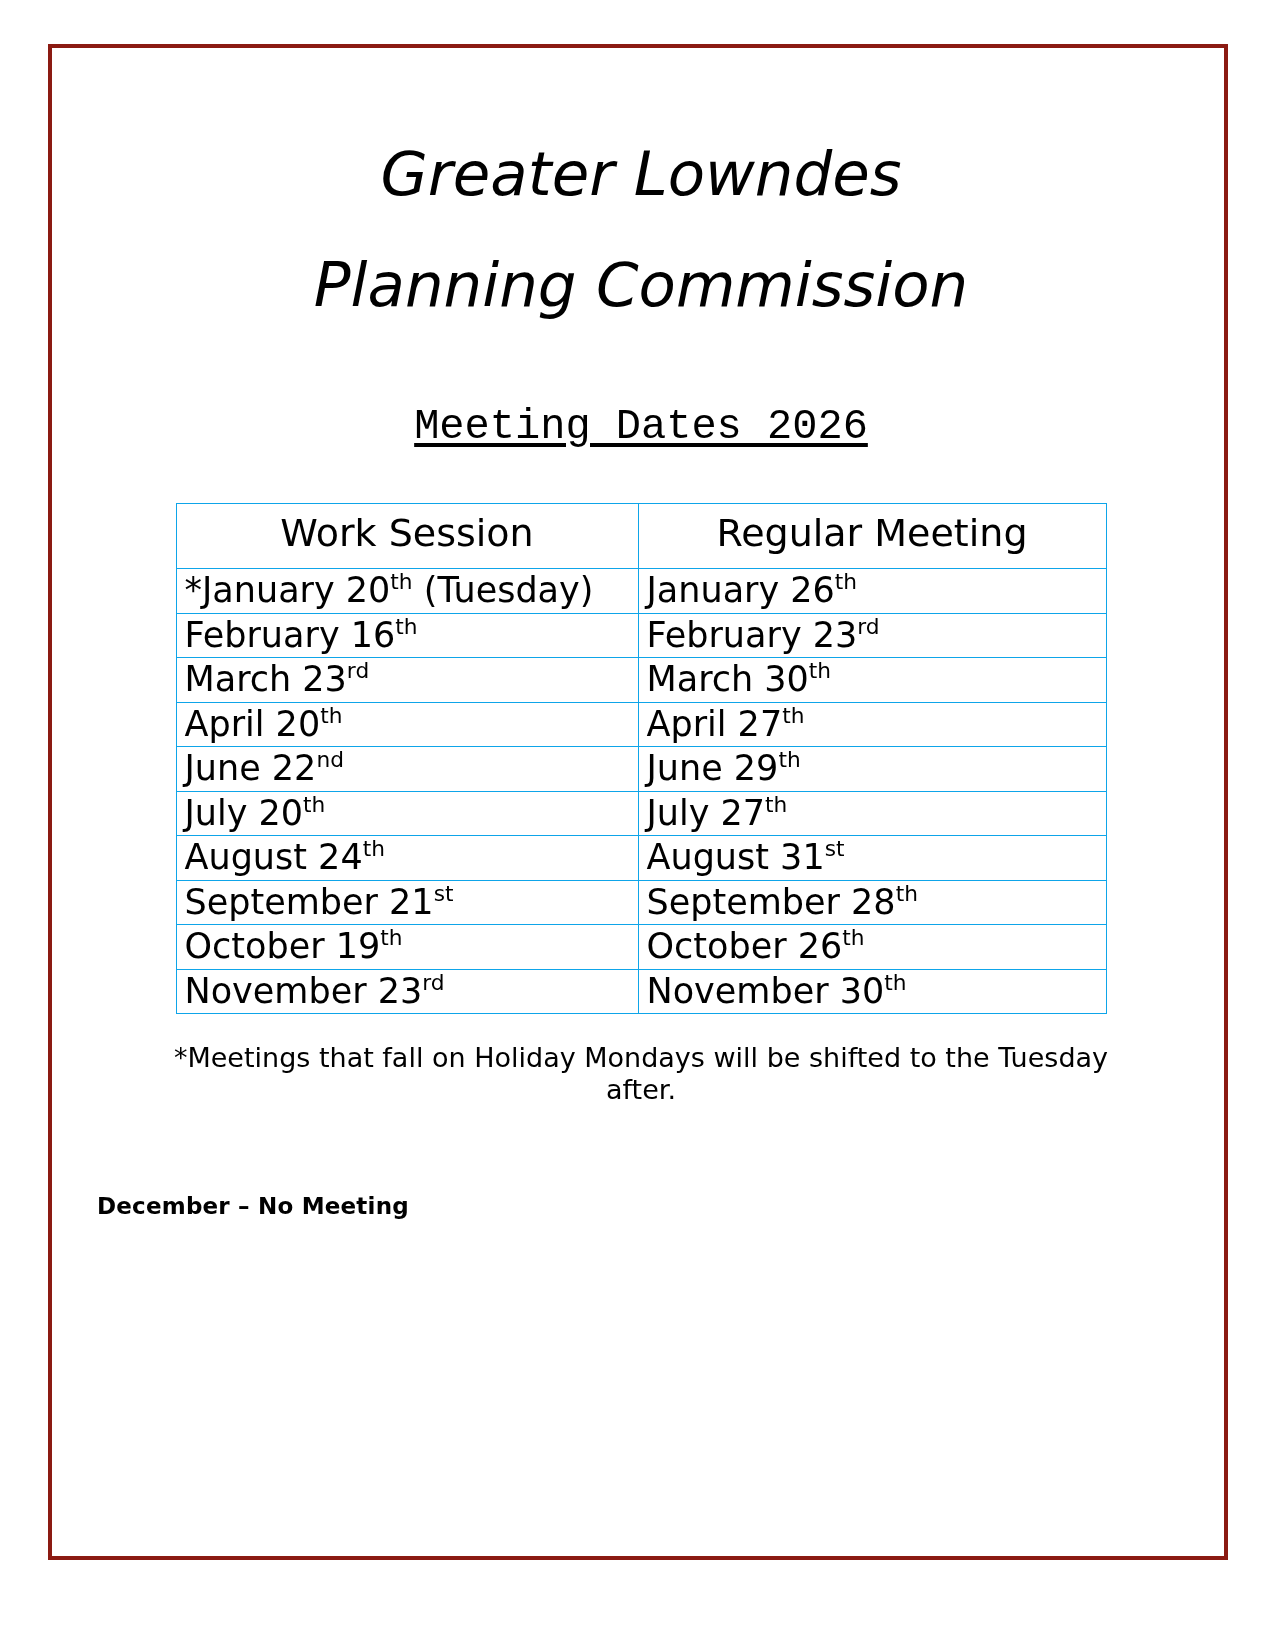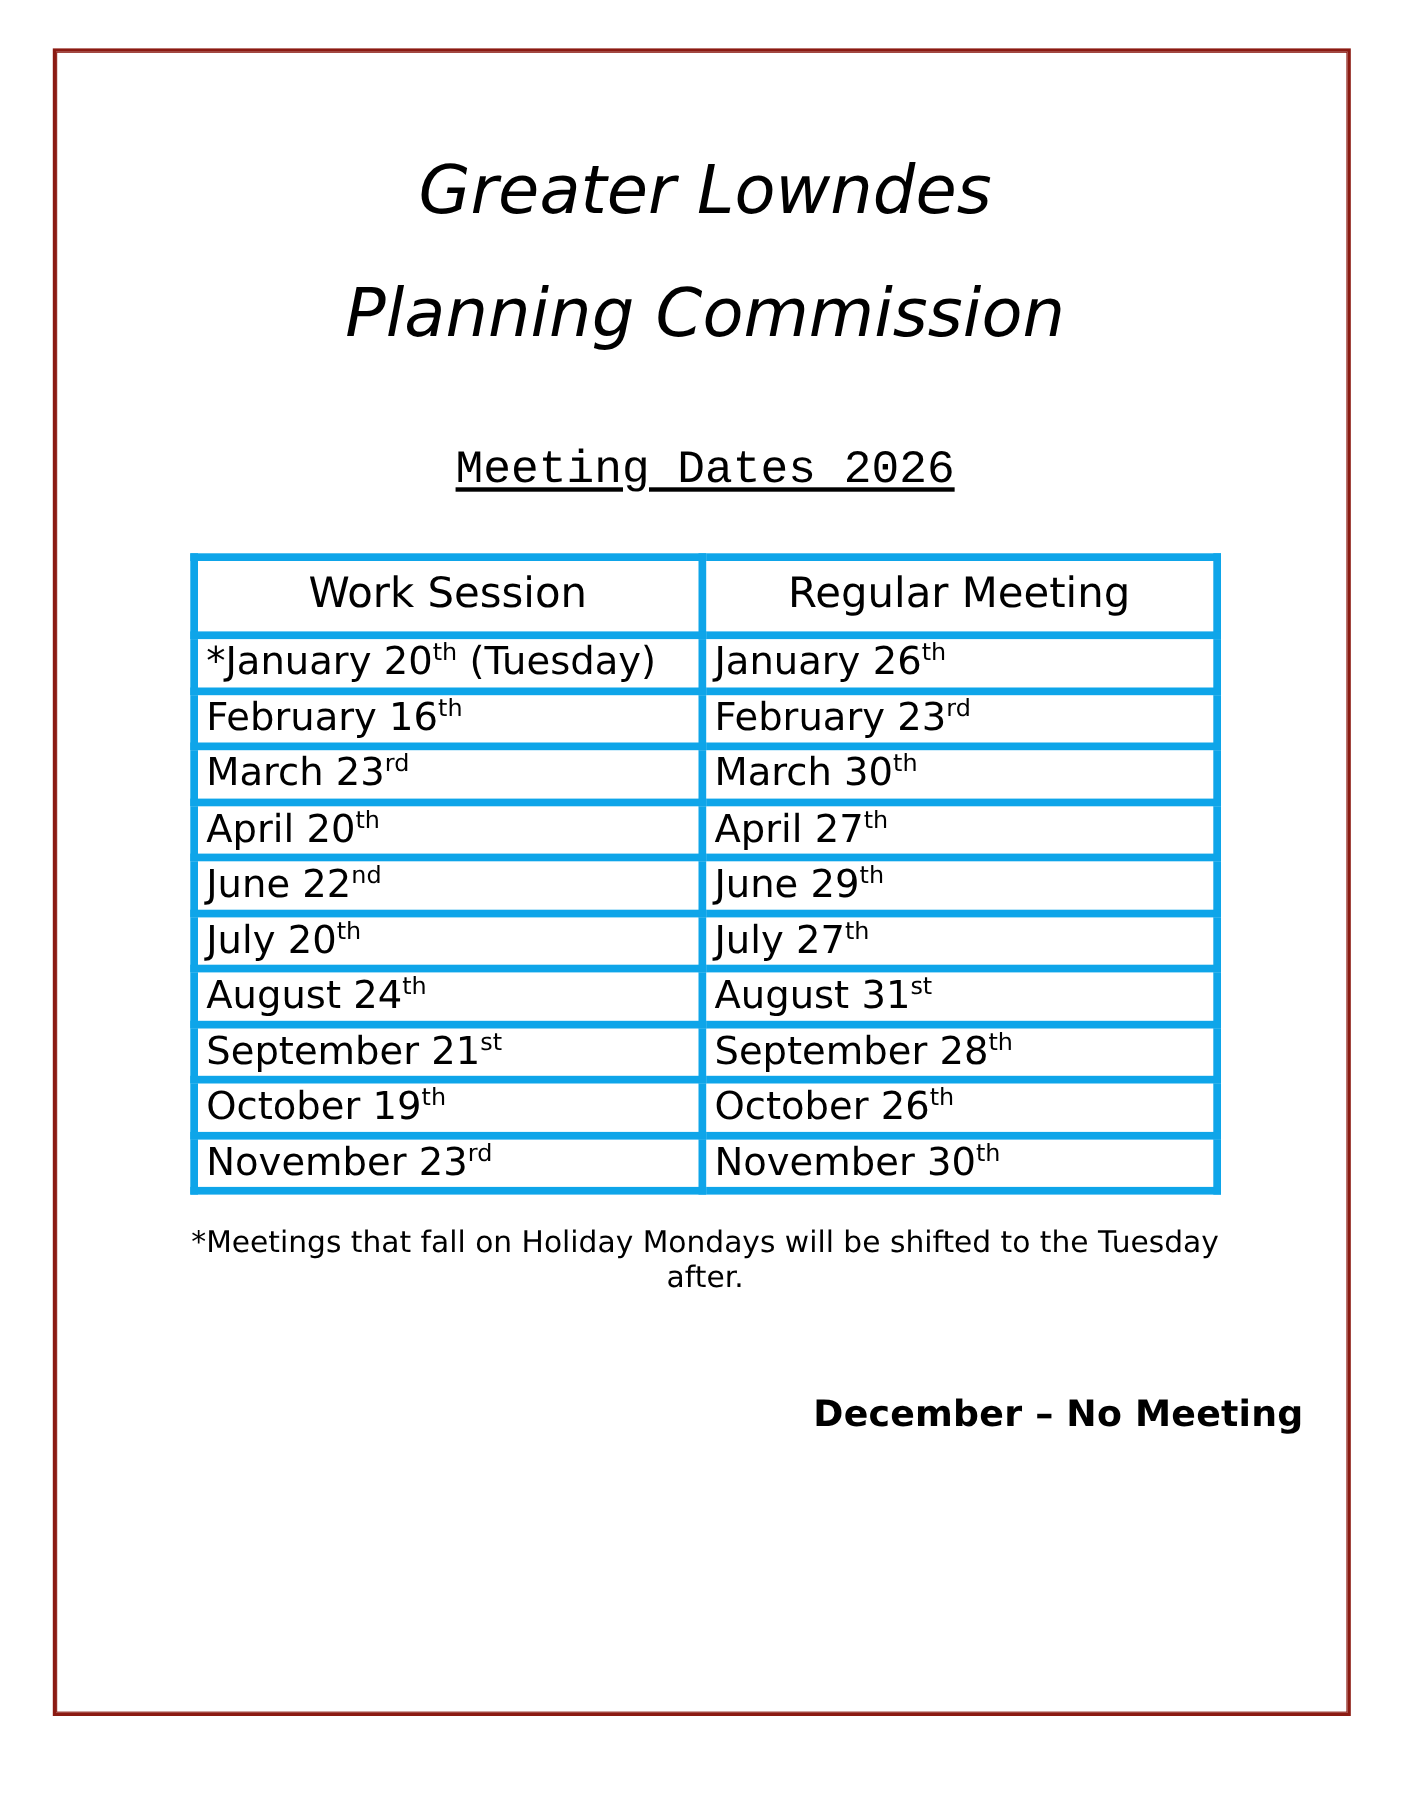--- a/index.html
+++ b/index.html
@@ -84,21 +84,21 @@
     padding: 0 46px;
   }
   table.meeting-table {
     border-collapse: collapse;
     width: 930px;
     margin: 0 auto;
     table-layout: fixed;
   }
   table.meeting-table th,
   table.meeting-table td {
-    border: 7px solid #0ea5e9;
+    border: 1px solid #0ea5e9;
     text-align: left;
     vertical-align: middle;
   }
   table.meeting-table th {
     text-align: center;
     font-size: 38px;
     font-weight: 400;
     padding: 2px 6px 6px 6px;
     height: 56px;
     line-height: 1.05;
@@ -125,22 +125,22 @@
     margin-top: 28px;
     padding: 0 46px;
     font-size: 27px;
     line-height: 1.2;
     text-align: center;
   }
 
   
   .december {
     margin-top: 86px;
-    text-align: right;
-    font-size: 33px;
+    text-align: left;
+    font-size: 23px;
     font-weight: bold;
     letter-spacing: 0.2px;
   }
 </style>
 </head>
 <body>
 
 <div class="page-frame">
   <div class="page-frame-inner"></div>
 

